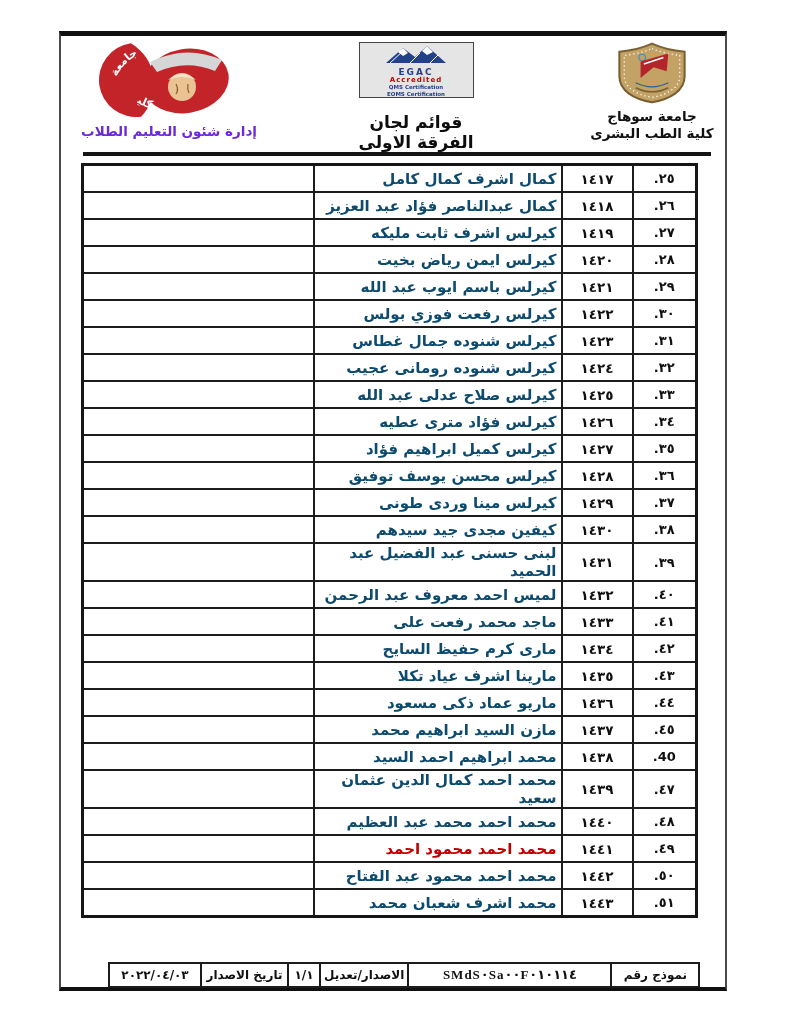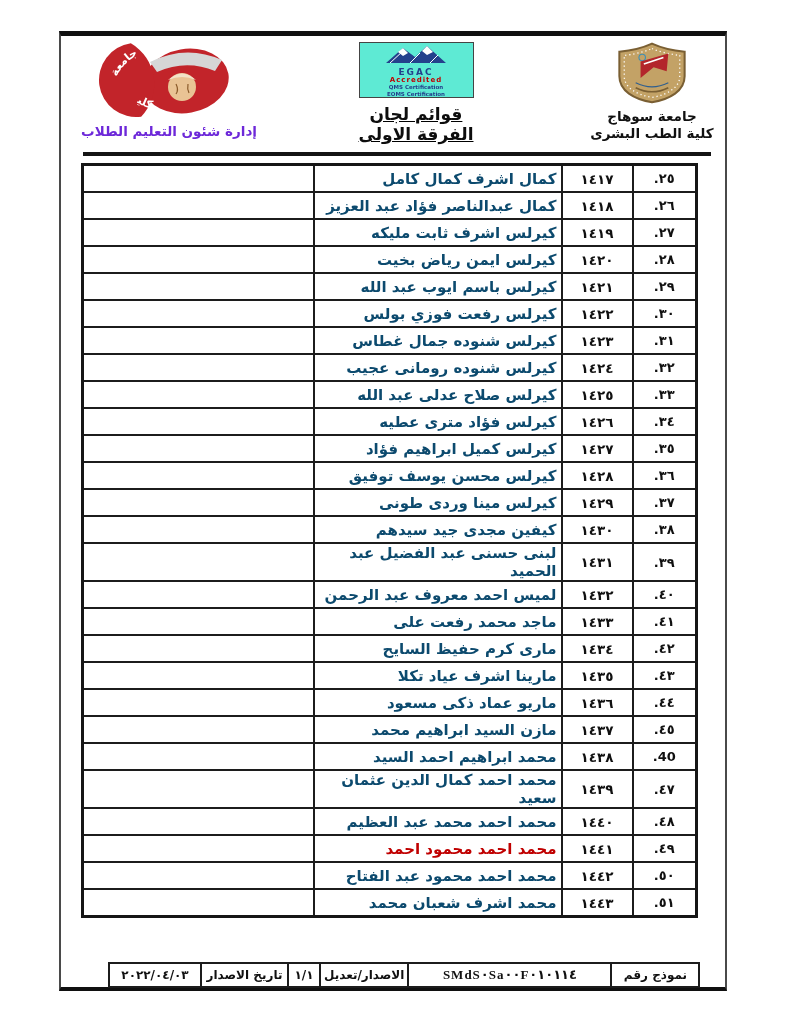--- a/index.html
+++ b/index.html
@@ -11,29 +11,29 @@
     position:absolute;left:59px;top:31px;width:668px;height:960px;
     box-sizing:border-box;background:#fff;direction:rtl;
     border-top:5px solid #101010;border-bottom:4px solid #101010;
     border-left:2px solid #4a4a4a;border-right:2px solid #4a4a4a;
   }
   
   .admin-block{position:absolute;left:26px;top:4px;width:170px;text-align:center;}
   .dept-text{font-size:13.5px;font-weight:bold;color:#6d28d9;margin-top:1px;white-space:nowrap;}
   .center-block{position:absolute;left:248px;top:6px;width:214px;text-align:center;}
   .badge-row{display:flex;direction:ltr;justify-content:center;gap:12px;}
-  .badge{width:115px;height:56px;border:1.5px solid #444;background:#5eead4;box-sizing:border-box;
+  .badge{width:115px;height:56px;border:1.5px solid #444;background:#e5e5e5;box-sizing:border-box;
          direction:ltr;text-align:center;padding-top:1px;overflow:hidden;}
   .egac-word{font-size:9px;font-weight:bold;color:#24418c;letter-spacing:2px;line-height:8px;}
   .egac-accredited{font-size:7px;font-weight:bold;color:#c00000;line-height:8px;letter-spacing:1px;}
   .badge-line{font-size:5.5px;font-weight:bold;color:#24418c;line-height:6.5px;white-space:nowrap;}
   .iso-line{font-size:6px;font-weight:bold;color:#1d3a6e;line-height:7.5px;white-space:nowrap;}
   .title-1,.title-2{font-size:17px;font-weight:bold;color:#0d0d0d;line-height:20px;white-space:nowrap;}
   .title-3{font-size:16.5px;font-weight:bold;color:#0d0d0d;line-height:21px;white-space:nowrap;}
-  .center-block .titles{margin-top:6px;text-decoration:underline;}
+  .center-block .titles{margin-top:14px;}
   .org-block{position:absolute;left:524px;top:6px;width:134px;text-align:center;}
   .org-name{font-size:13.5px;font-weight:bold;color:#111;line-height:17px;white-space:nowrap;}
   .header-rule{position:absolute;left:22px;top:116px;width:628px;height:4px;background:#141414;}
   
   table.main{
     position:absolute;left:20px;top:127px;border-collapse:collapse;table-layout:fixed;
     direction:rtl;border:3px solid #161616;
   }
   table.main td{border:2px solid #1c1c1c;height:25px;padding:0 4px;overflow:hidden;}
   td.row-number-cell{text-align:center;font-size:13px;font-weight:bold;color:#101010;}

